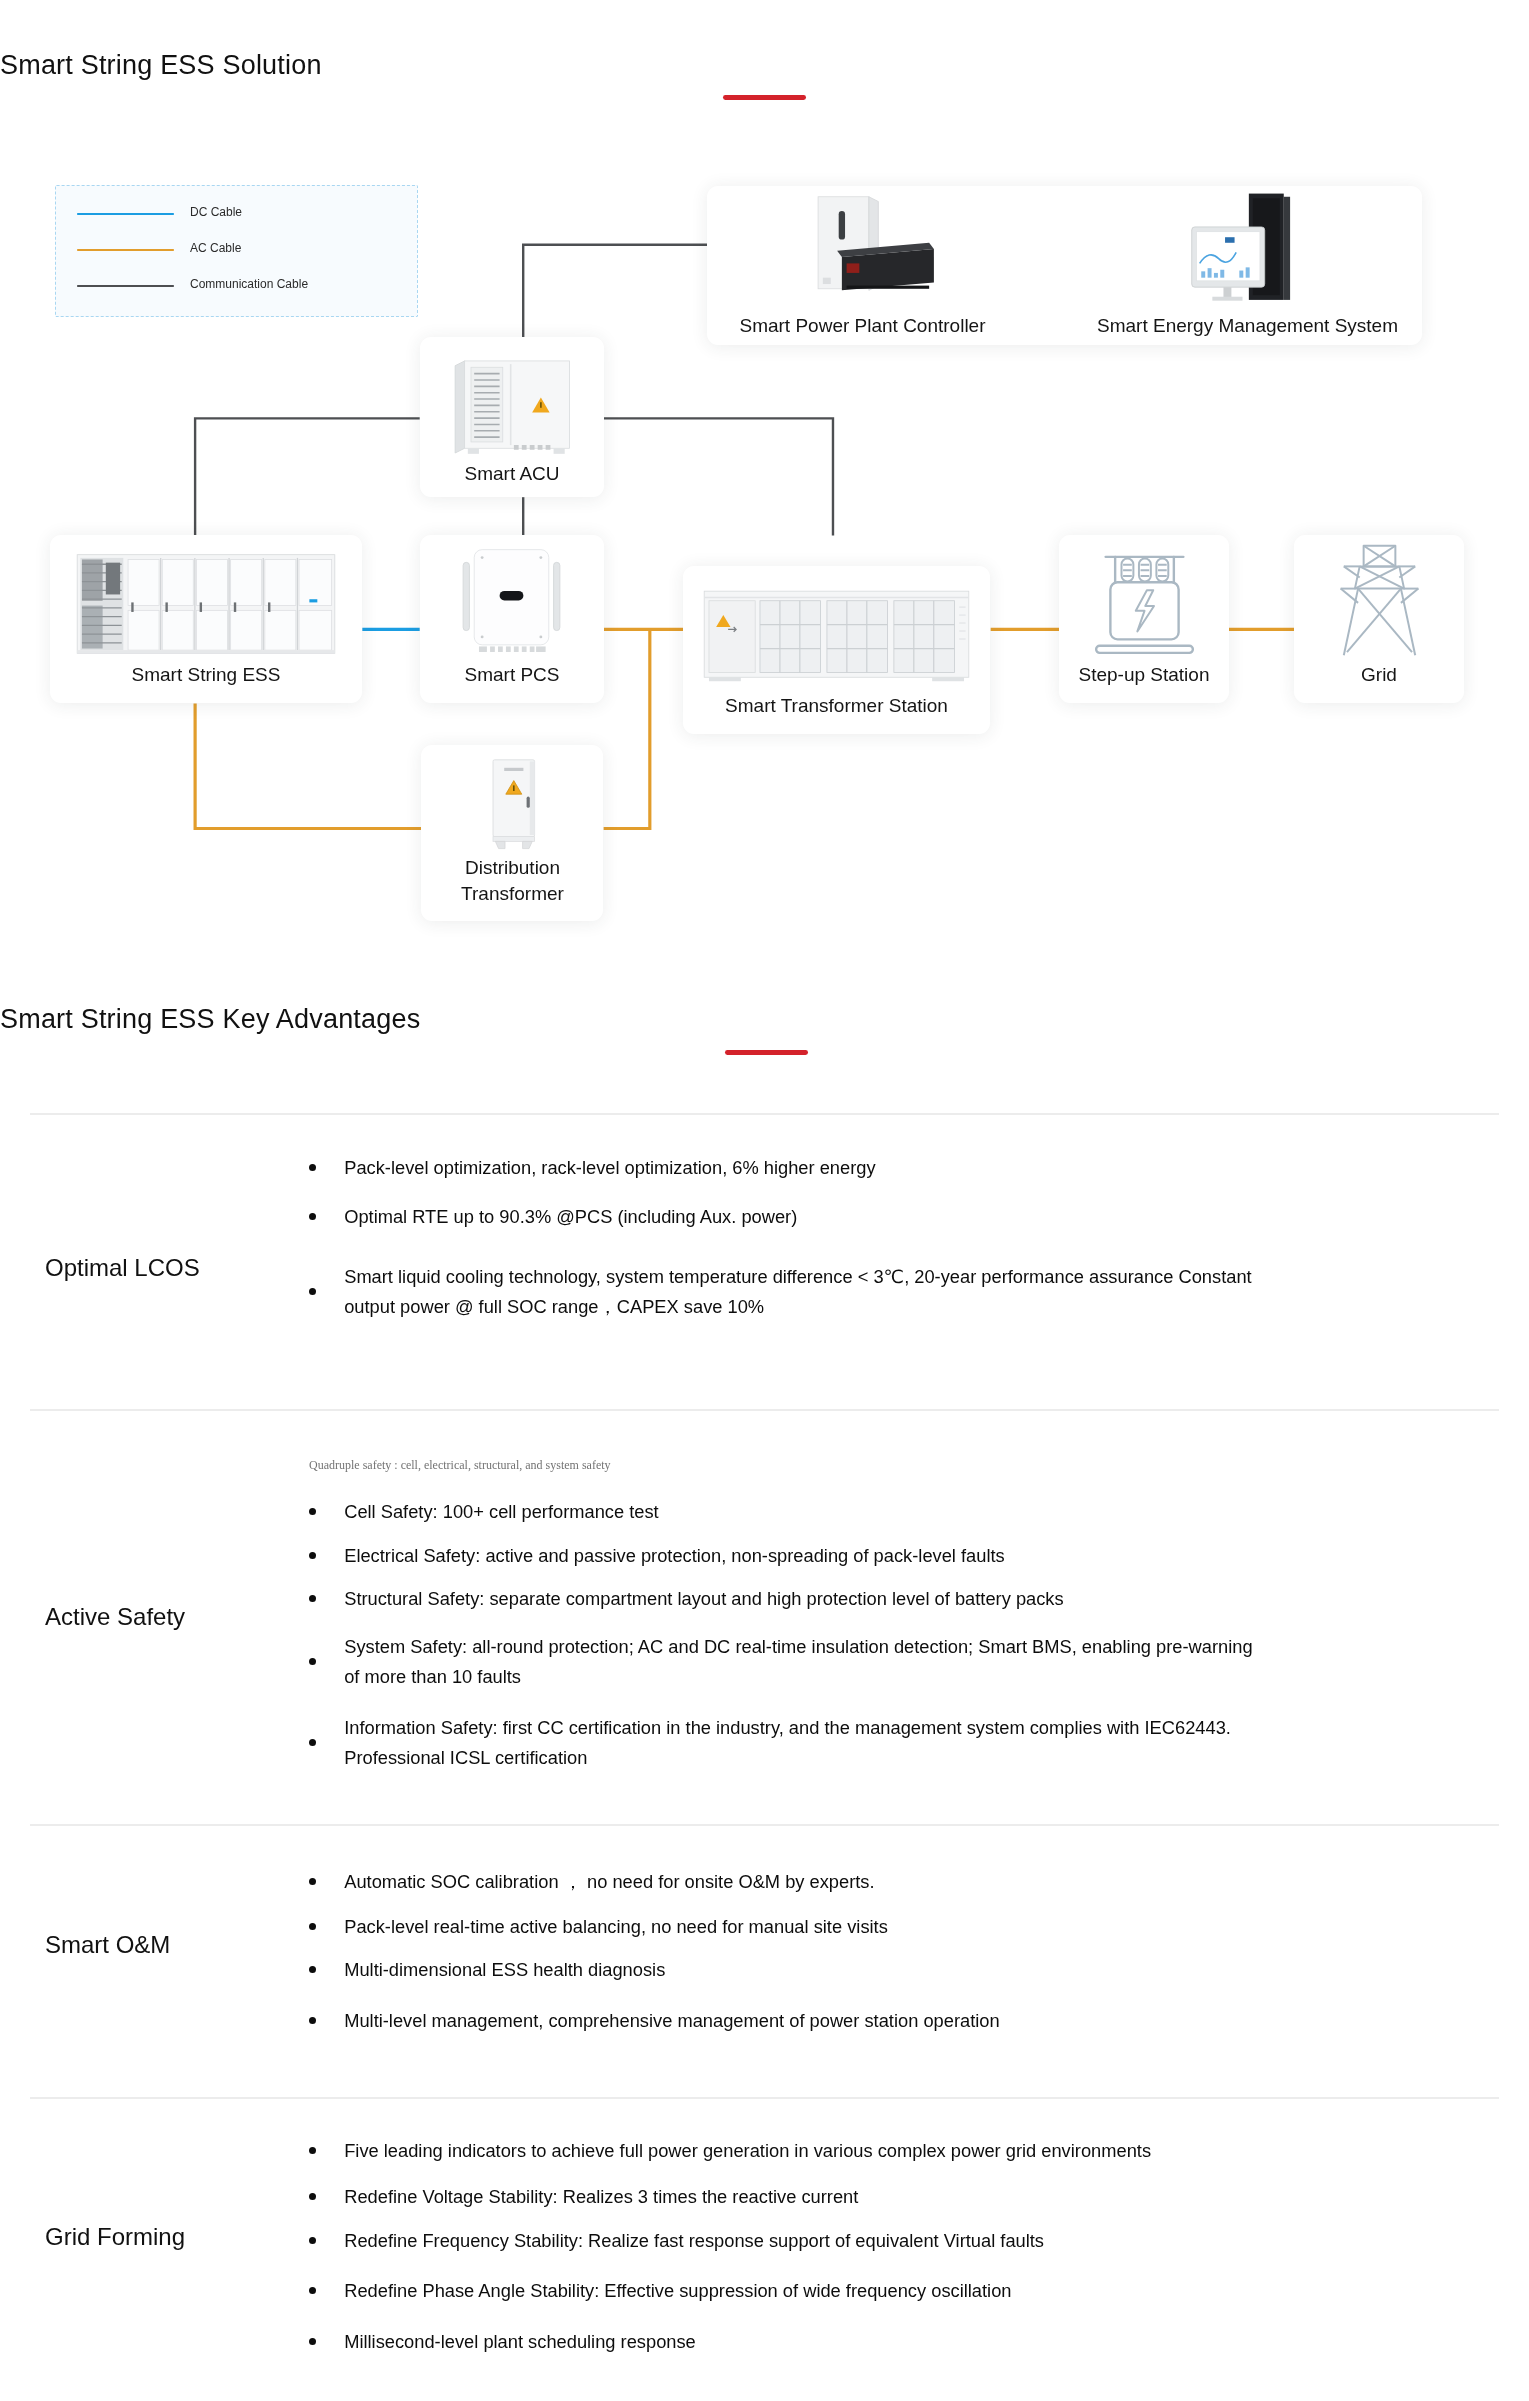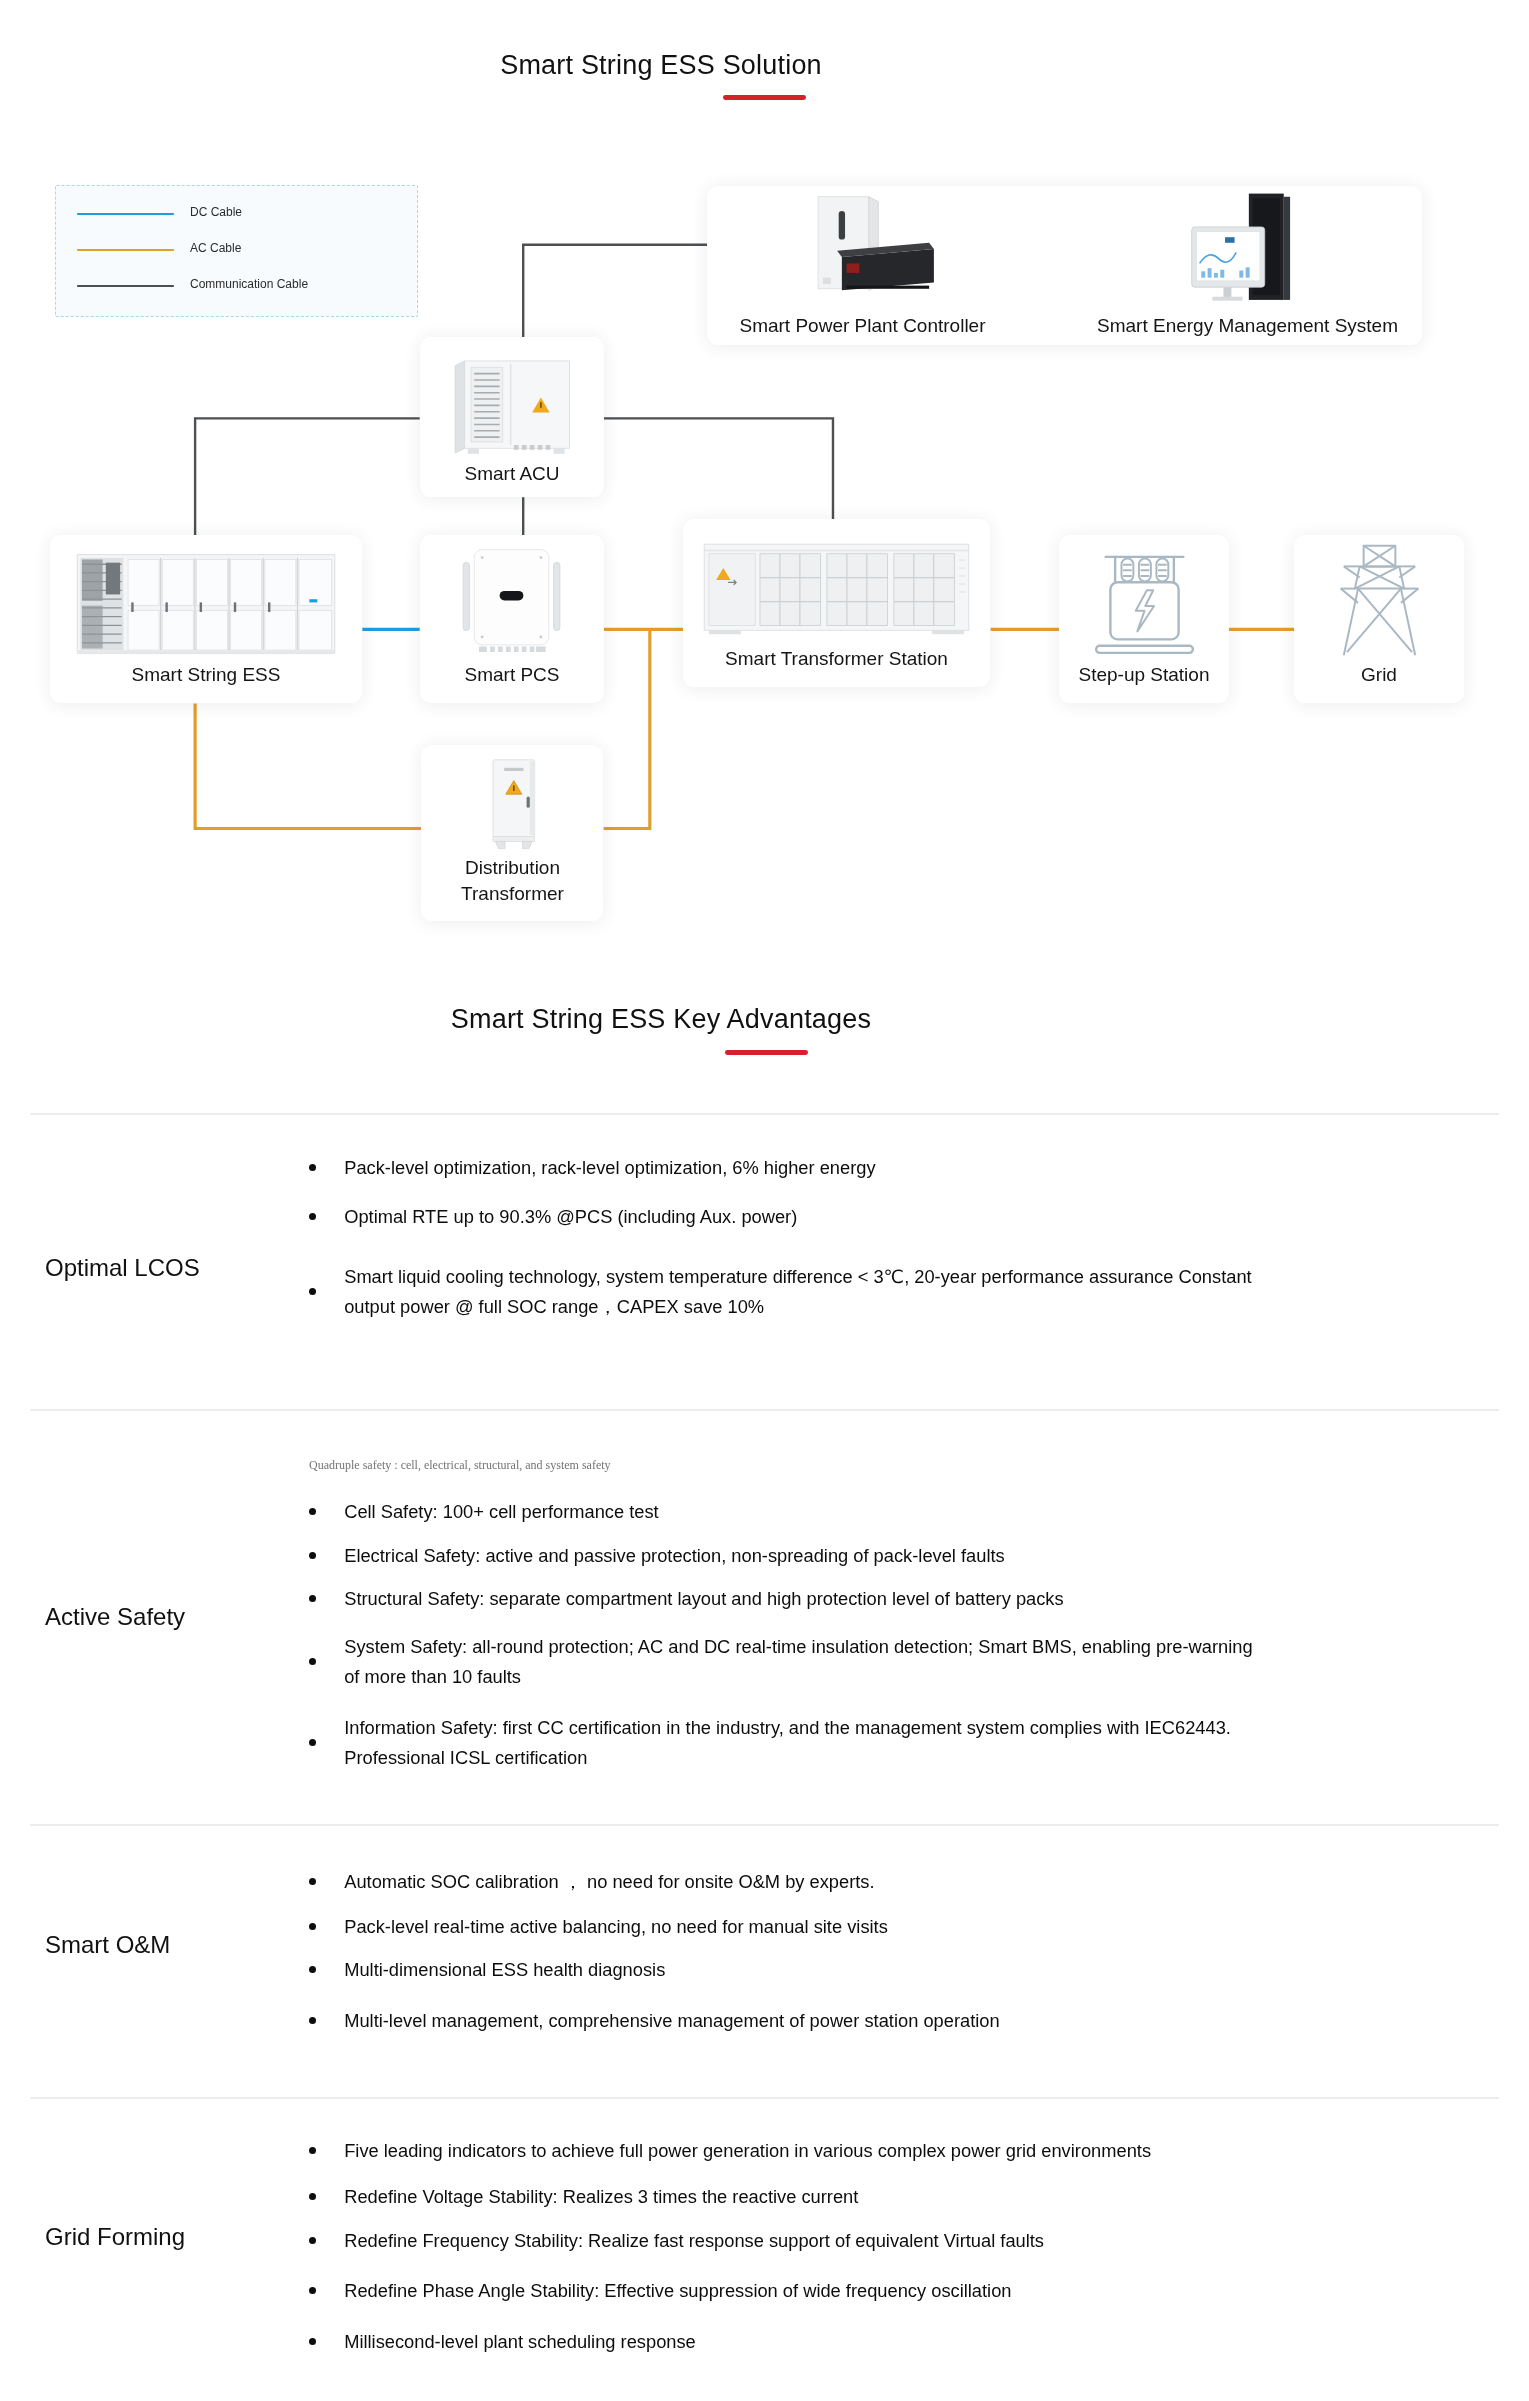--- a/index.html
+++ b/index.html
@@ -1,20 +1,20 @@
 <!DOCTYPE html>
 <html style="font-size:12.7px"><head>
 <meta charset="utf-8">
 <style>
   html,body{margin:0;padding:0;background:#fff;}
   .canvas{position:relative;width:1529px;height:2401px;background:#ffffff;overflow:hidden;
           font-family:"Liberation Sans","DejaVu Sans",sans-serif;color:#0d0d0d;}
   .abs{position:absolute;}
   
-  .big-title{position:absolute;width:1266px;text-align:center;font-size:27px;letter-spacing:0.2px;color:#111;margin-left:28px;}
+  .big-title{position:absolute;width:1266px;font-size:27px;letter-spacing:0.2px;color:#111;}
   .red-underline{position:absolute;width:83px;height:4.8px;border-radius:2.4px;background:#d4222b;}
   
   .legend{position:absolute;left:55px;top:185px;width:361px;height:130px;background:#f7fbfe;
           border:0.8px dashed #a9d7f2;border-radius:1.6px;}
   .legend-row{position:absolute;left:0;width:100%;height:19px;display:flex;align-items:center;}
   .legend-line{position:absolute;left:21px;width:97px;height:2.4px;border-radius:0.8px;}
   .legend-label{position:absolute;left:134px;font-size:12px;color:#2b2b2b;}
   
   .card{position:absolute;background:#fff;border-radius:11px;box-shadow:0 1.6px 17.5px rgba(40,50,60,.09);}
   .node-label{position:absolute;width:100%;text-align:center;font-size:19px;color:#151515;line-height:25.5px;}
@@ -174,21 +174,21 @@
           <rect x="68" y="130" width="6" height="7"></rect>
         <rect x="78" y="130" width="6" height="7"></rect>
           <rect x="88" y="130" width="6" height="7"></rect>
         <rect x="98" y="130" width="6" height="7"></rect>
           <rect x="106" y="130" width="12" height="7"></rect>
       </g>
     </svg>
     <div class="node-label" style="left:0;top:127px">Smart PCS</div>
   </div>
 
-  <div class="card" style="left:683px;top:519px;width:307px;height:168px">
+  <div class="card" style="left:683px;top:566px;width:307px;height:168px">
     <svg class="abs" style="left:18.3px;top:14.3px" width="271" height="110" viewBox="0 0 340 138">
       <rect x="4" y="14" width="332" height="108" fill="#f5f6f7" stroke="#d7dadc"></rect>
       <line x1="4" y1="22" x2="336" y2="22" stroke="#e2e4e6" stroke-width="2"></line>
       <rect x="10" y="26" width="58" height="90" fill="#f1f2f3" stroke="#d9dcde"></rect>
       <path d="M28 44 l9 15 h-18 z" fill="#f0a81e"></path>
       <path d="M34 62 h10 m-3 -3 l3 3 l-3 3" stroke="#7c8084" stroke-width="1.6" fill="none"></path>
       <g fill="#eef0f2" stroke="#c9cdd1">
         <rect x="74" y="26" width="76" height="90"></rect>
         <rect x="158" y="26" width="76" height="90"></rect>
         <rect x="242" y="26" width="76" height="90"></rect>

